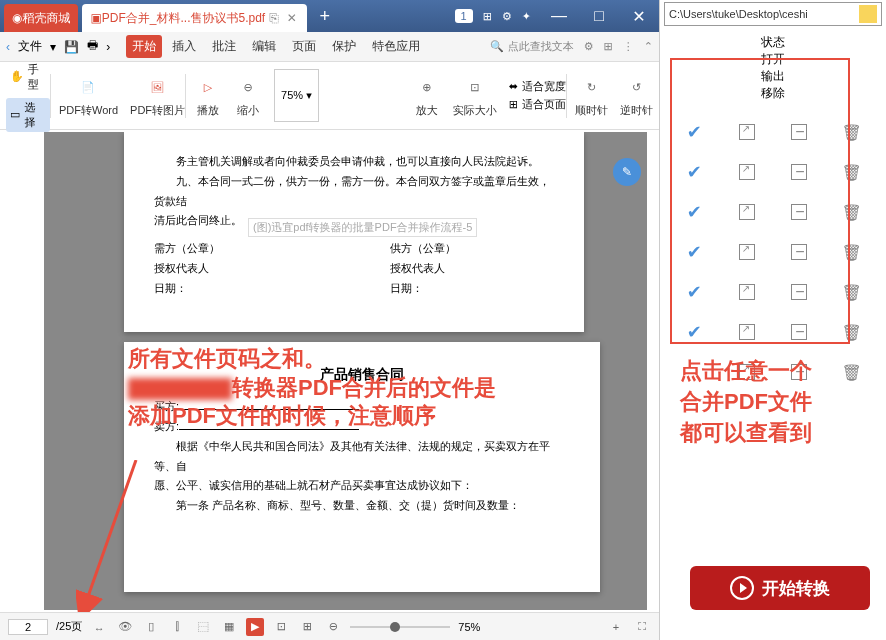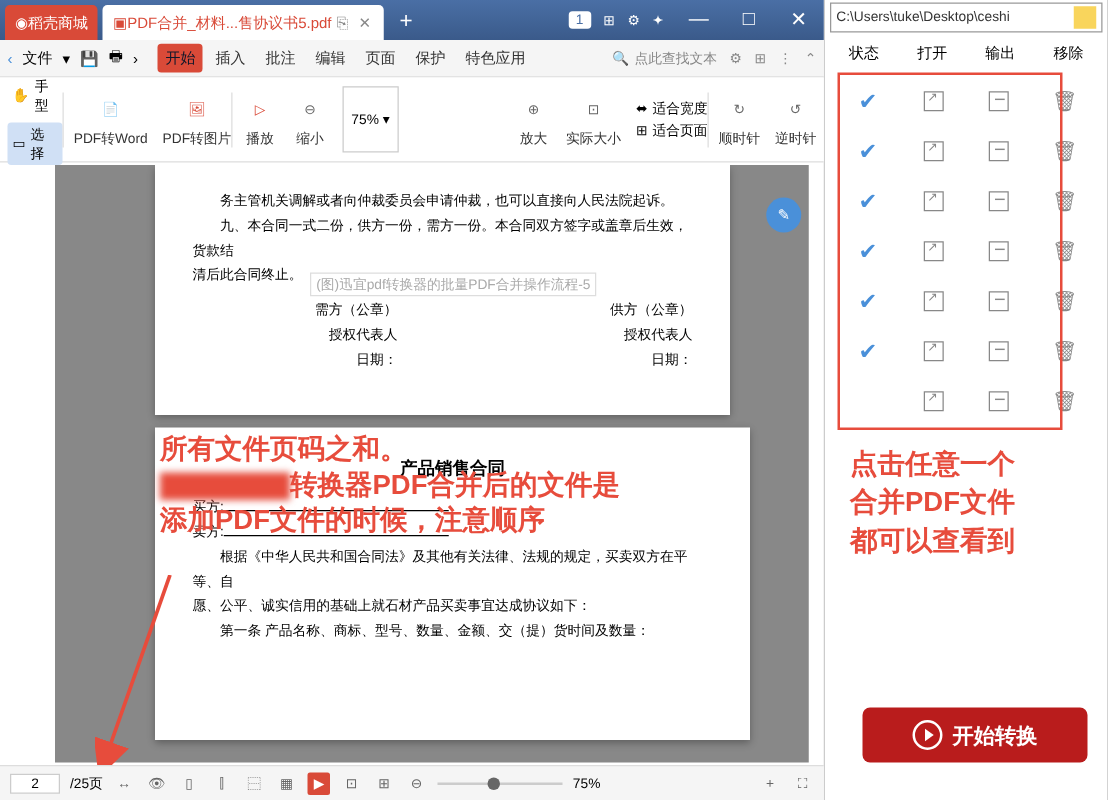--- a/index.html
+++ b/index.html
@@ -16,21 +16,21 @@
 .title-spacer { flex: 1; }
 .title-icons { display: flex; align-items: center; gap: 10px; padding-right: 8px; color: #fff; font-size: 11px; }
 .badge { background: #fff; color: #4a6fa5; border-radius: 3px; padding: 1px 6px; font-size: 11px; }
 .win-controls { display: flex; }
 .win-btn { width: 40px; height: 32px; display: flex; align-items: center; justify-content: center; color: #fff; }
 
 .menubar { height: 30px; background: #f5f5f5; display: flex; align-items: center; padding: 0 6px; border-bottom: 1px solid #ddd; font-size: 12px; }
 .menu-left { display: flex; align-items: center; gap: 8px; }
 .menu-tabs { display: flex; gap: 4px; margin-left: 8px; }
 .menu-tab { padding: 3px 6px; color: #333; }
-.menu-tab.active { background: #d94a38; color: #0f172a; border-radius: 3px; }
+.menu-tab.active { background: #d94a38; color: #ffffff; border-radius: 3px; }
 .menu-right { margin-left: auto; display: flex; align-items: center; gap: 10px; color: #888; font-size: 11px; }
 .search-hint { display: flex; align-items: center; gap: 4px; }
 
 .toolbar { height: 68px; background: #fff; display: flex; align-items: center; padding: 0 6px; border-bottom: 1px solid #ddd; }
 .tool-side { width: 44px; display: flex; flex-direction: column; gap: 4px; font-size: 11px; }
 .tool-side-item { display: flex; align-items: center; gap: 4px; padding: 2px 4px; }
 .tool-side-item.active { background: #d0e0f5; border-radius: 3px; }
 .tool-group { display: flex; align-items: center; gap: 12px; margin-left: 8px; }
 .tool-btn { display: flex; flex-direction: column; align-items: center; gap: 2px; font-size: 11px; color: #333; }
 .tool-btn .t-icon { width: 28px; height: 28px; color: #d94a38; display: flex; align-items: center; justify-content: center; }
@@ -38,21 +38,21 @@
 .tool-sep { width: 1px; height: 44px; background: #ddd; }
 .zoom-box { border: 1px solid #ccc; padding: 19px 6px; font-size: 11px; }
 .fit-group { display: flex; flex-direction: column; font-size: 11px; gap: 3px; }
 .fit-item { display: flex; align-items: center; gap: 4px; }
 
 .content { position: absolute; left: 44px; top: 132px; right: 12px; bottom: 30px; background: #888; overflow: hidden; }
 .page { position: absolute; background: #fff; box-shadow: 0 2px 6px rgba(0,0,0,.3); padding: 20px 30px; font-size: 11px; line-height: 1.8; }
 .page1 { left: 80px; top: 0; width: 460px; height: 200px; }
 .page2 { left: 80px; top: 210px; width: 476px; height: 250px; }
 .indent { text-indent: 2em; }
-.sig-row { display: flex; gap: 72px; margin-top: 8px; text-align: right; }
+.sig-row { display: flex; gap: 72px; margin-top: 8px; }
 .sig-col { flex: 1; }
 .contract-title { text-align: center; font-weight: bold; font-size: 14px; margin-bottom: 10px; }
 .underline { border-bottom: 1px solid #000; display: inline-block; min-width: 180px; }
 
 .annotation { position: absolute; color: #e74c3c; font-size: 22px; font-weight: bold; line-height: 1.3; }
 .ann1 { left: 128px; top: 345px; width: 500px; }
 .blur { display: inline-block; width: 104px; height: 22px; background: #e74c3c; filter: blur(3px); vertical-align: middle; }
 .tooltip { position: absolute; left: 248px; top: 218px; font-size: 11px; color: #aaa; border: 1px solid #ddd; background: #fff; padding: 1px 4px; }
 
 .float-badge { position: absolute; right: 18px; top: 158px; width: 28px; height: 28px; background: #4a90d9; border-radius: 50%; display: flex; align-items: center; justify-content: center; color: #fff; font-size: 12px; }
@@ -63,21 +63,21 @@
 .sb-icons span { width: 18px; height: 18px; display: flex; align-items: center; justify-content: center; }
 .sb-play { background: #d94a38; color: #fff; border-radius: 2px; }
 .sb-slider { width: 100px; height: 2px; background: #ccc; position: relative; }
 .sb-slider::after { content: ''; position: absolute; left: 40px; top: -4px; width: 10px; height: 10px; background: #666; border-radius: 50%; }
 
 .arrow-svg { position: absolute; left: 76px; top: 460px; pointer-events: none; }
 
 .right-panel { position: absolute; left: 660px; top: 0; width: 226px; height: 640px; background: #fff; }
 .path-bar { height: 24px; border: 1px solid #999; margin: 2px 4px; font-size: 11px; display: flex; align-items: center; padding: 0 4px; color: #333; }
 .path-icon { margin-left: auto; width: 18px; height: 18px; background: #f9d55c; }
-.rp-header { display: flex; font-size: 12px; padding: 6px 4px; }
+.rp-header { display: flex; font-size: 12px; padding: 6px 4px; flex-direction: column; }
 .rp-header span { flex: 1; text-align: center; }
 .red-box { position: absolute; left: 10px; top: 58px; width: 180px; height: 286px; border: 2px solid #e74c3c; }
 .rp-rows { padding: 4px 0; }
 .rp-row { display: flex; align-items: center; height: 40px; padding: 0 8px; }
 .rp-cell { flex: 1; display: flex; justify-content: center; color: #888; }
 .check { color: #4a90d9; font-size: 18px; }
 .ic { width: 16px; height: 16px; border: 1.5px solid #888; }
 .ic-open { position: relative; }
 .ic-open::after { content: '↗'; position: absolute; font-size: 10px; left: 2px; top: -2px; }
 .ic-out { position: relative; }

